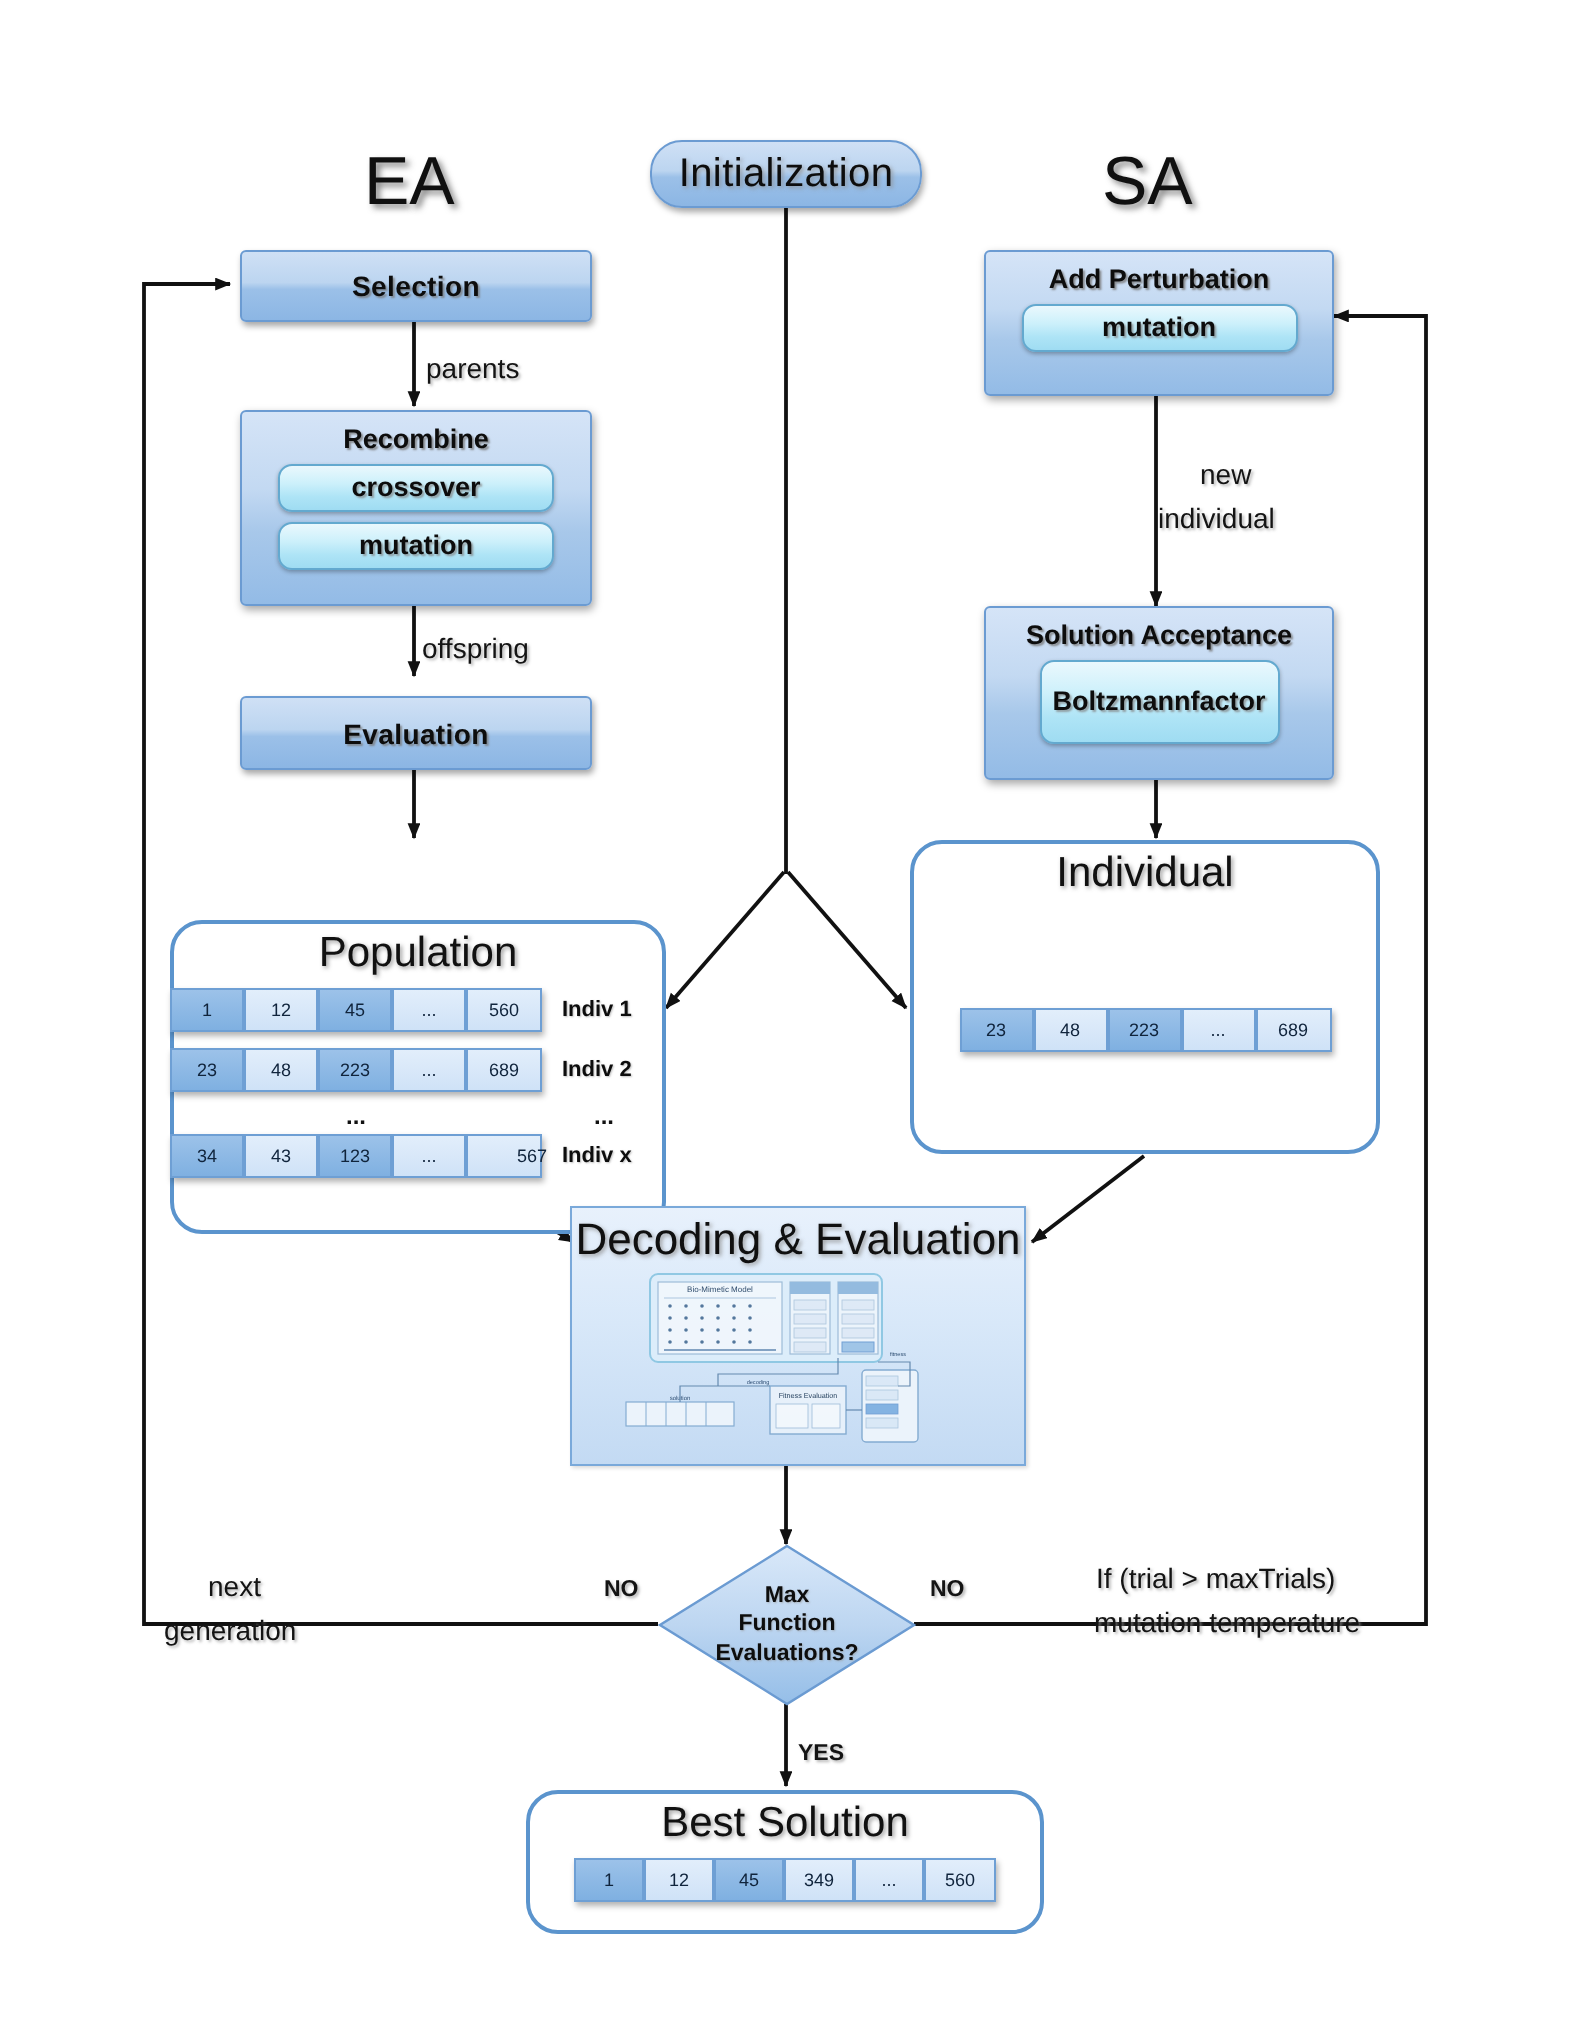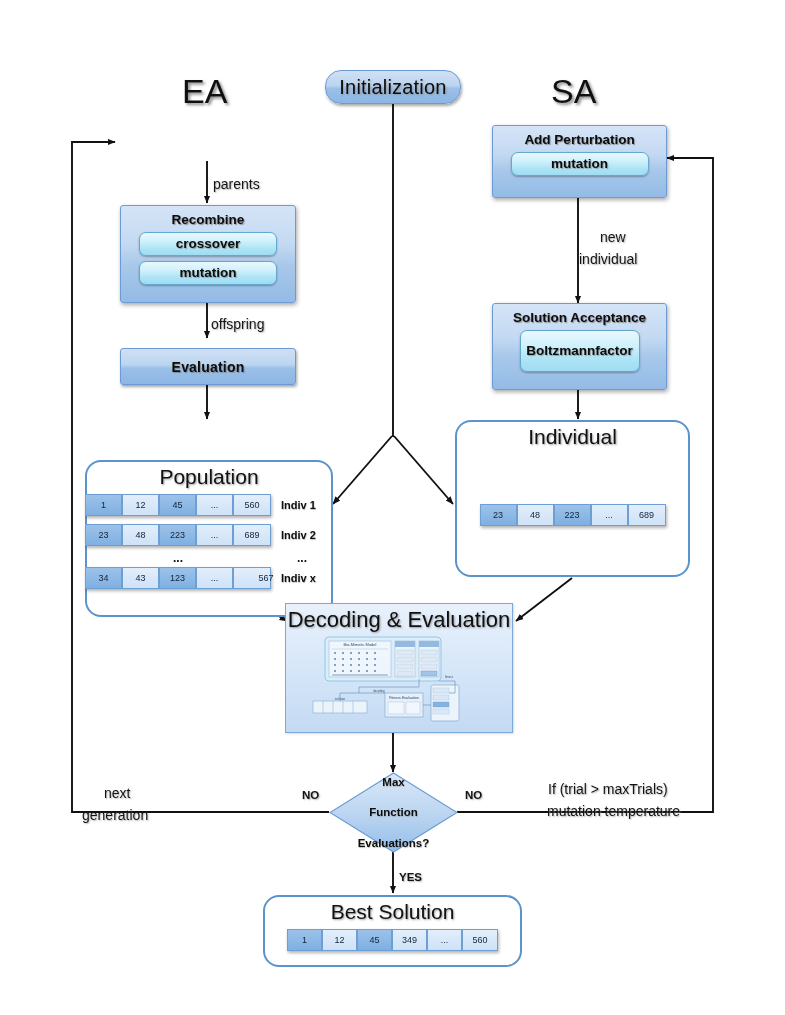--- a/index.html
+++ b/index.html
@@ -198,21 +198,20 @@
     flex-direction: column;
     align-items: center;
     justify-content: center;
     font-size: 11.5px;
     font-weight: bold;
     color: #0d0d0d;
     text-shadow: 0.5px 0.5px 1px rgba(150,150,150,0.6);
     line-height: 1.25;
     text-align: center;
     pointer-events: none;
-    gap: 16px;
   }
 
   
   .ftext {
     position: absolute;
     font-size: 14px;
     color: #141414;
     text-shadow: 1px 1px 1.5px rgba(150,150,150,0.7);
     z-index: 6;
     white-space: nowrap;
@@ -267,20 +266,23 @@
     <path d="M393,852 L393,893" stroke="#111111" stroke-width="1.9" fill="none" marker-end="url(#ah)"></path>
   </svg>
 
   <div class="heading" style="left:182px; top:72px;">EA</div>
   <div class="heading" style="left:551px; top:72px;">SA</div>
 
   <div class="procbox plain" style="left:325px; top:70px; width:136px; height:34px;border-radius:16px;">
     <span class="label">Initialization</span>
   </div>
 
+  <div class="procbox" style="left:120px; top:125px; width:176px; height:36px;">
+    <span class="label">Selection</span>
+  </div>
 
   <div class="ftext" style="left:213px; top:175px;">parents</div>
 
   <div class="compbox" style="left:120px; top:205px; width:176px; height:98px;">
     <span class="title">Recombine</span>
     <span class="pill" style="width:138px; height:24px;">crossover</span>
     <span class="pill" style="width:138px; height:24px;">mutation</span>
   </div>
 
   <div class="ftext" style="left:211px; top:315px;">offspring</div>

